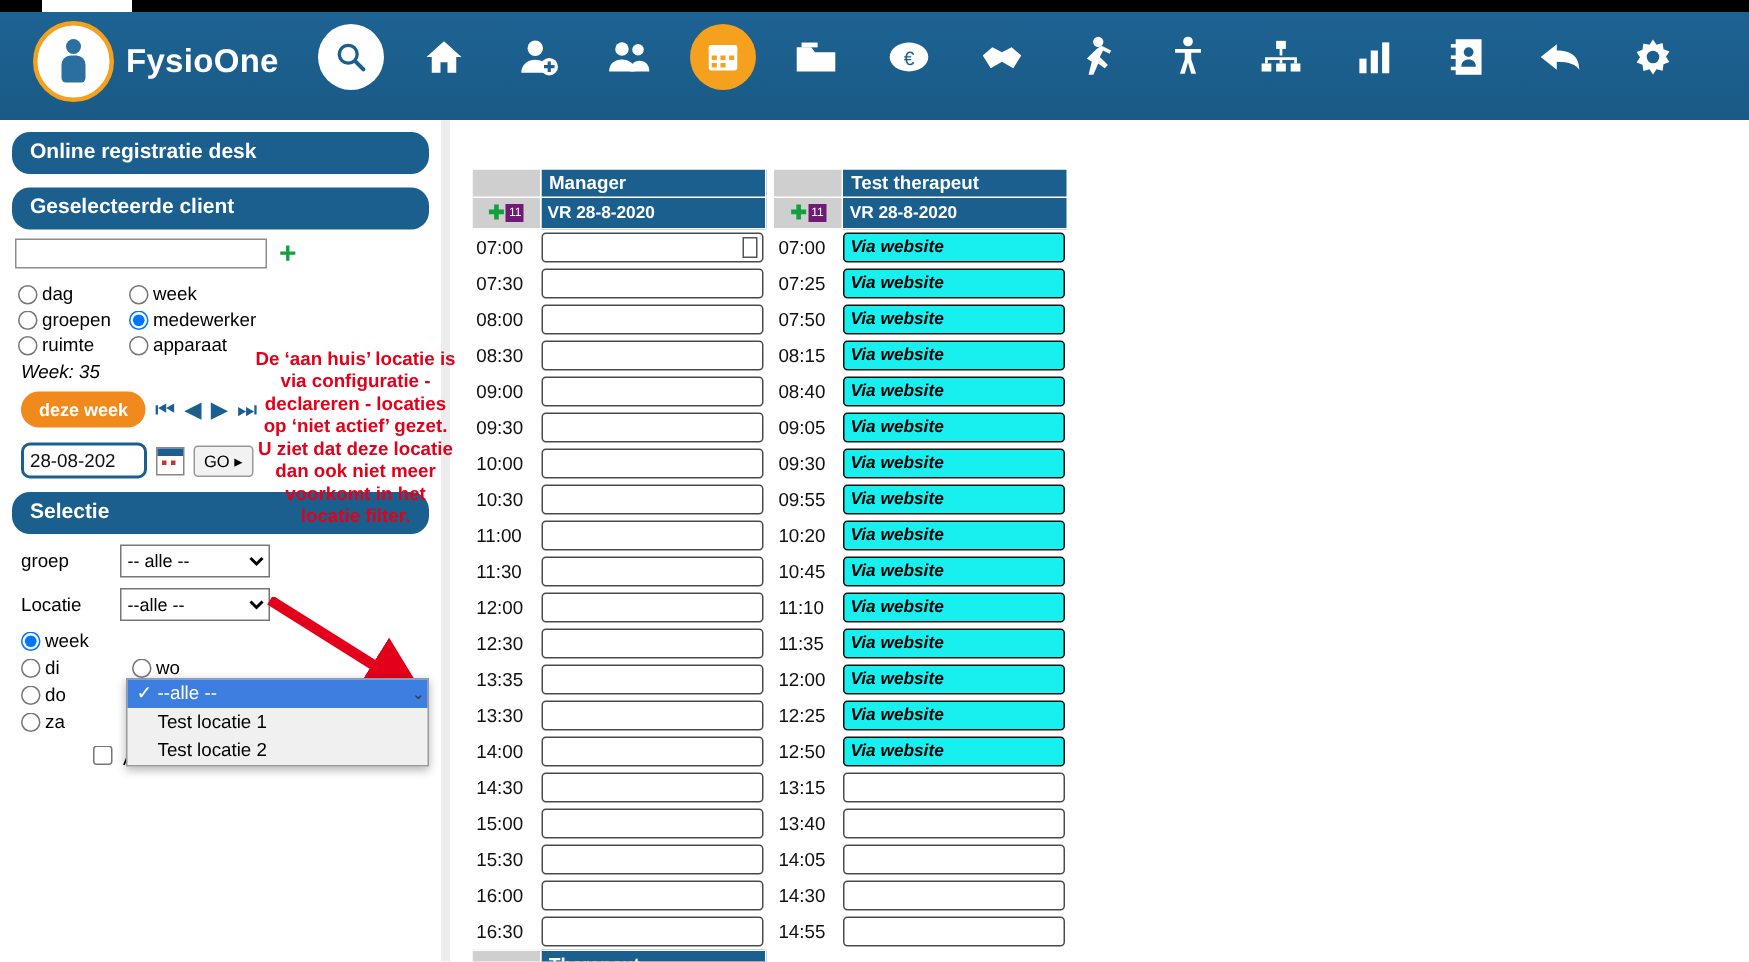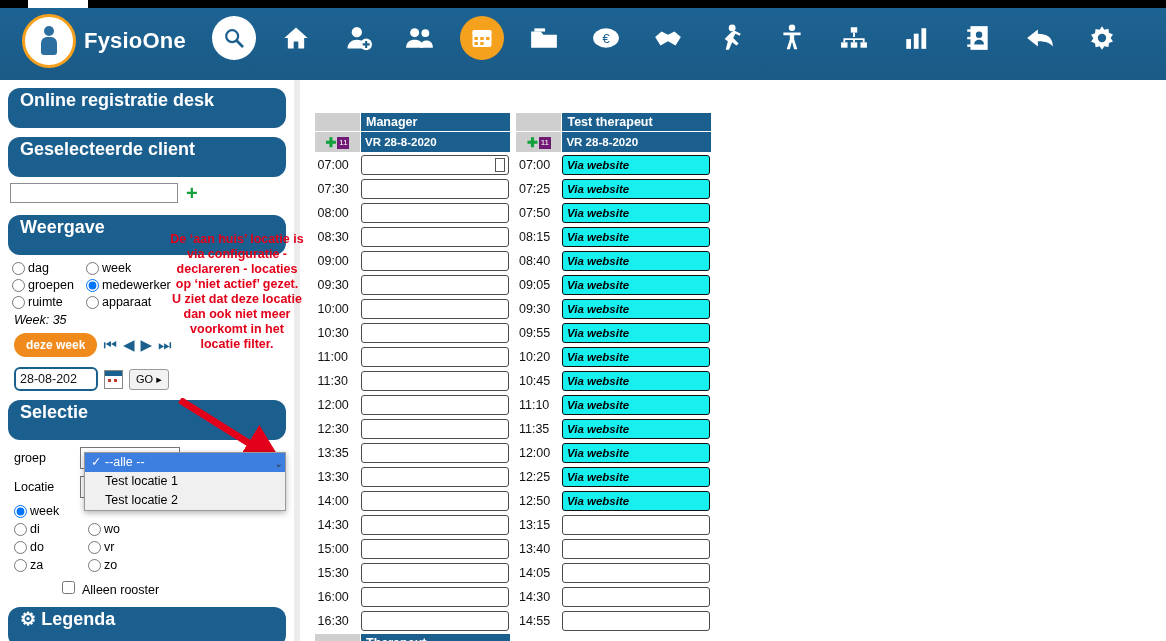--- a/index.html
+++ b/index.html
@@ -67,25 +67,25 @@
   .nav-btn svg { display: block; }
 
   
   .sidebar {
     position: absolute; left: 0; top: 80px; width: 300px; height: 561px;
     background: #ffffff;
     border-right: 6px solid #ececec;
   }
   .panel-head {
     margin: 8px 8px 0 8px;
-    height: 40px; line-height: 24px;
+    height: 28px; line-height: 24px;
     background: #1b5f8e; color: #ffffff;
     border-radius: 12px;
     padding-left: 12px;
-    font-size: 18px; font-weight: bold;
+    font-size: 14px; font-weight: bold;
   }
   .panel-head.legenda { border-radius: 12px; }
 
   .client-row { display: flex; align-items: center; gap: 8px; padding: 6px 8px 4px 10px; }
   .client-input {
     width: 168px; height: 20px; border: 1px solid #8d8d8d; background: #fff;
     font-size: 12px; padding: 1px 3px;
   }
   .plus-green { color: #14a03c; font-size: 20px; font-weight: bold; line-height: 14px; cursor: pointer; }
 
@@ -342,21 +342,20 @@
   <div class="sidebar">
 
     <div class="panel-head">Online registratie desk</div>
 
     <div class="panel-head" style="margin-top:9px;">Geselecteerde client</div>
     <div class="client-row">
       <input class="client-input" value="" placeholder="" style="">
       <span class="plus-green">+</span>
     </div>
 
-    <div class="panel-head">Weergave</div>
     <div class="radio-grid">
       <label class="radio-item">
           <input type="radio" name="weergave" style="">
           <span>dag</span>
         </label>
       <label class="radio-item">
           <input type="radio" name="weergave" style="">
           <span>week</span>
         </label>
       <label class="radio-item">
@@ -443,21 +442,20 @@
           <input type="radio" name="dag" style="">
           <span>zo</span>
         </label>
     </div>
 
     <label class="alleen-row">
       <input type="checkbox" style="">
       <span>Alleen rooster</span>
     </label>
 
-    <div class="panel-head legenda" style="margin-top:10px;">⚙ Legenda</div>
   </div>
 
   <div class="instruct">De ‘aan huis’ locatie is via configuratie - declareren - locaties op ‘niet actief’ gezet. U ziet dat deze locatie dan ook niet meer voorkomt in het locatie filter.</div>
   <svg class="arrow-red" viewBox="0 0 110 66">
     <defs>
         <marker id="ah" markerWidth="6" markerHeight="6" refX="3" refY="3" orient="auto">
           <path d="M0,0 L6,3 L0,6 z" fill="#e2001a"></path>
         </marker>
       </defs>
     <path d="M2,2 L88,56" stroke="#e2001a" stroke-width="7" marker-end="url(#ah)" fill="none"></path>

